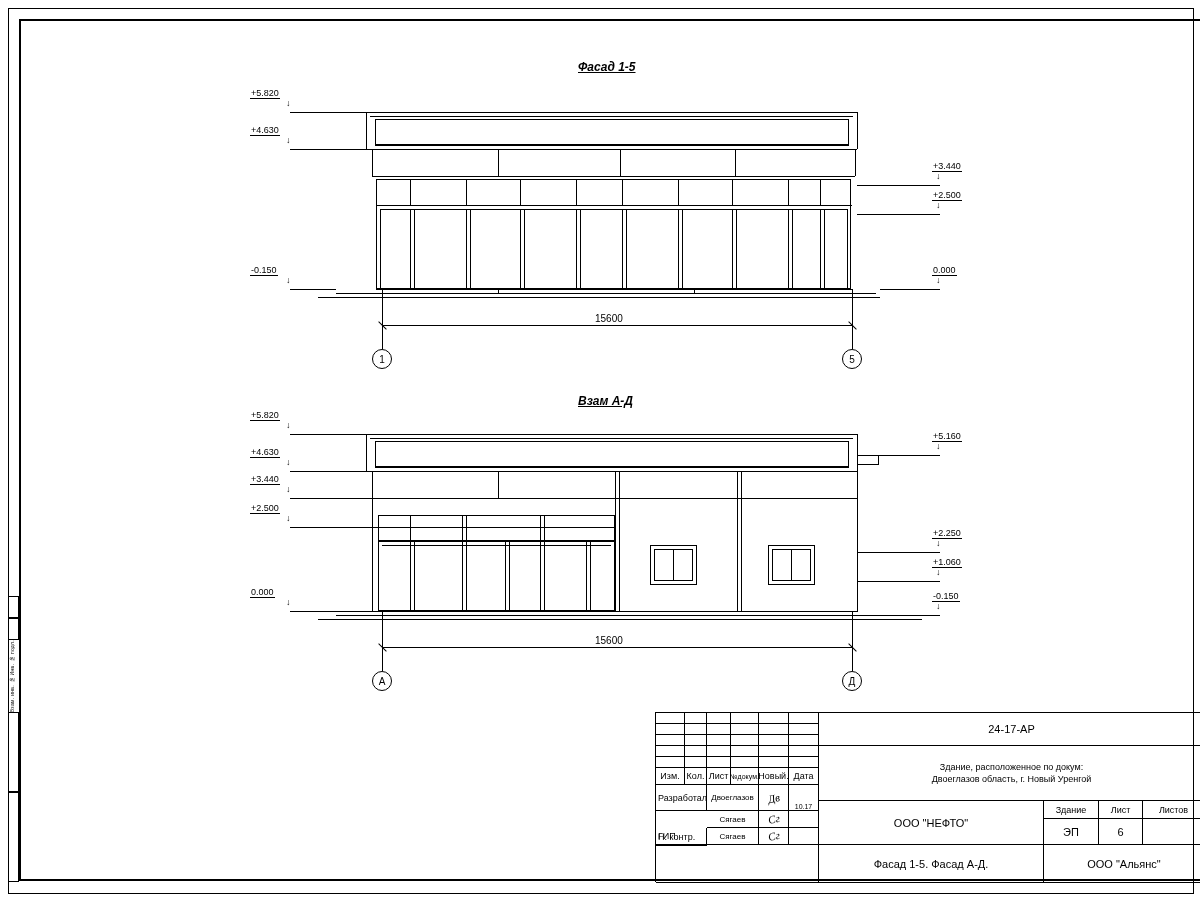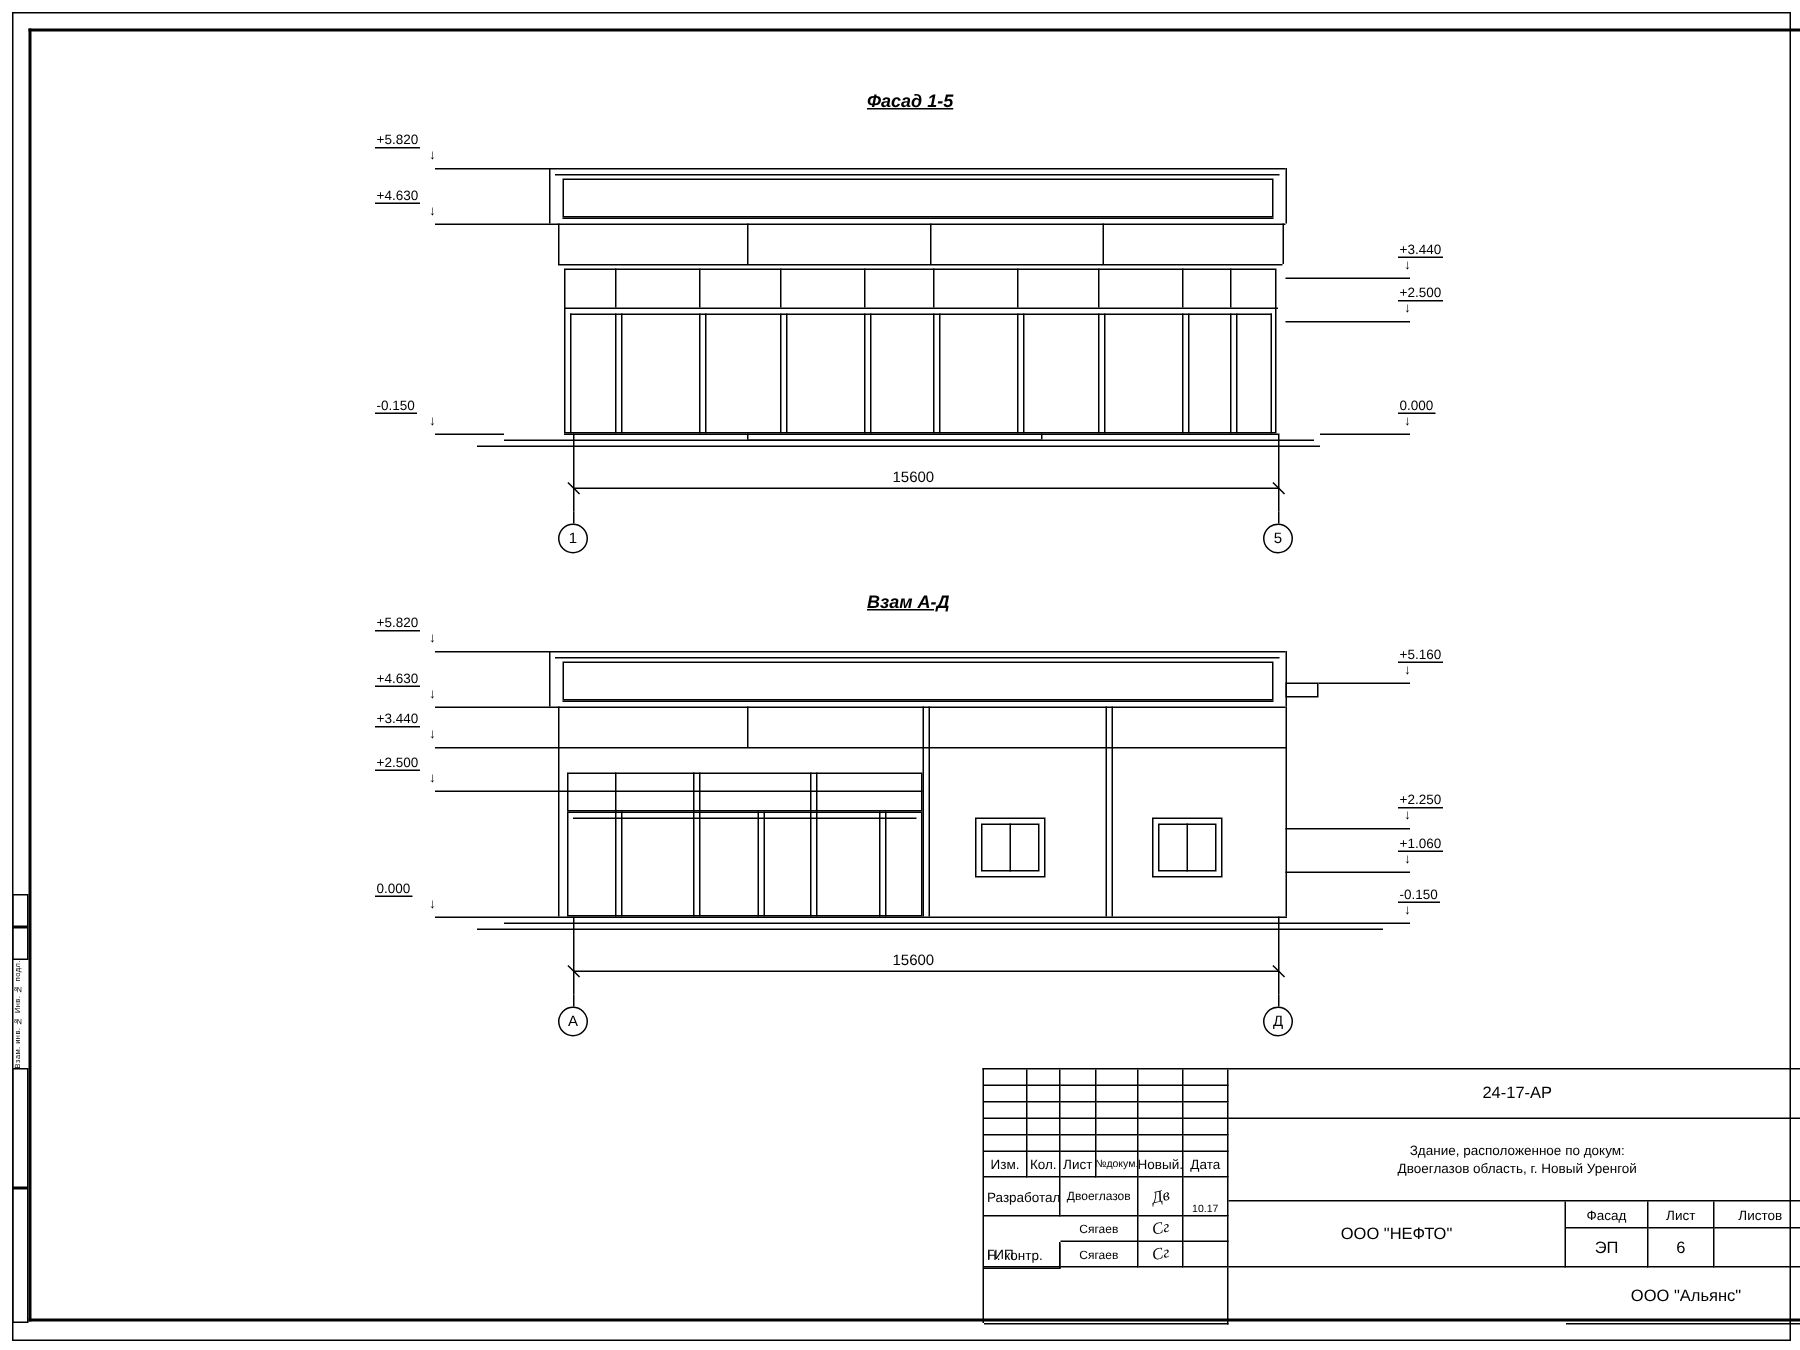--- a/index.html
+++ b/index.html
@@ -475,24 +475,25 @@
     <div class="cell" style="left:0px;top:132px;width:163px;height:38px;"></div>
 
     <div class="cell big" style="left:163px;top:0px;width:386px;height:33px;">24-17-АР</div>
 
     <div class="cell two-line" style="left:163px;top:33px;width:386px;height:55px;">
       <span>Здание, расположенное по докум:</span>
       <span>Двоеглазов область, г. Новый Уренгой</span>
     </div>
 
     <div class="cell big" style="left:163px;top:88px;width:225px;height:44px;">ООО "НЕФТО"</div>
-    <div class="cell" style="left:388px;top:88px;width:55px;height:18px;">Фасад</div>
+    <div class="cell" style="left:388px;top:88px;width:55px;height:18px;">Здание</div>
     <div class="cell" style="left:443px;top:88px;width:44px;height:18px;">Лист</div>
     <div class="cell" style="left:487px;top:88px;width:62px;height:18px;">Листов</div>
 
     <div class="cell big" style="left:388px;top:106px;width:55px;height:26px;">ЭП</div>
     <div class="cell big" style="left:443px;top:106px;width:44px;height:26px;">6</div>
     <div class="cell big" style="left:487px;top:106px;width:62px;height:26px;"></div>
 
+    <div class="cell big" style="left:163px;top:132px;width:225px;height:38px;">Фасад 1-5. Фасад А-Д.</div>
     <div class="cell big" style="left:388px;top:132px;width:161px;height:38px;">ООО "Альянс"</div>
   </div>
 
 </div>
 
 </body></html>

